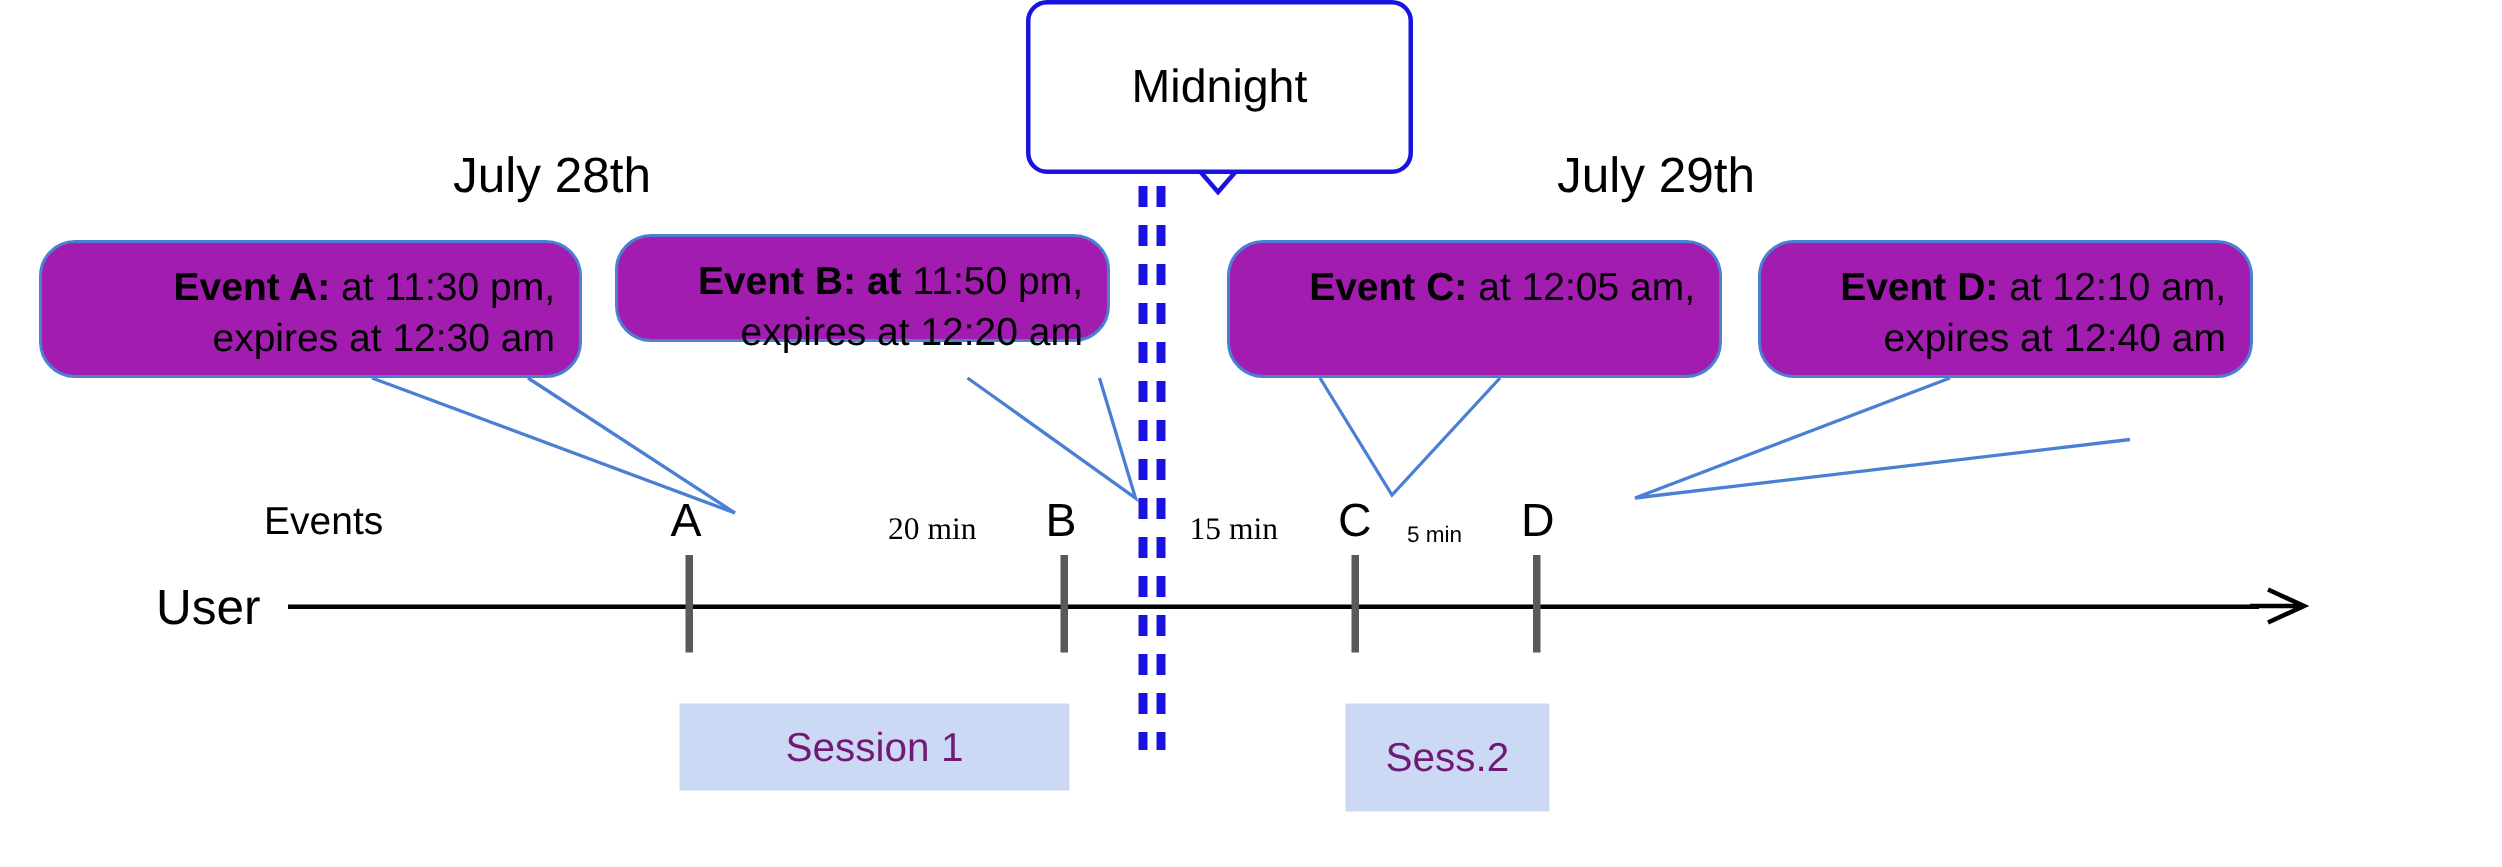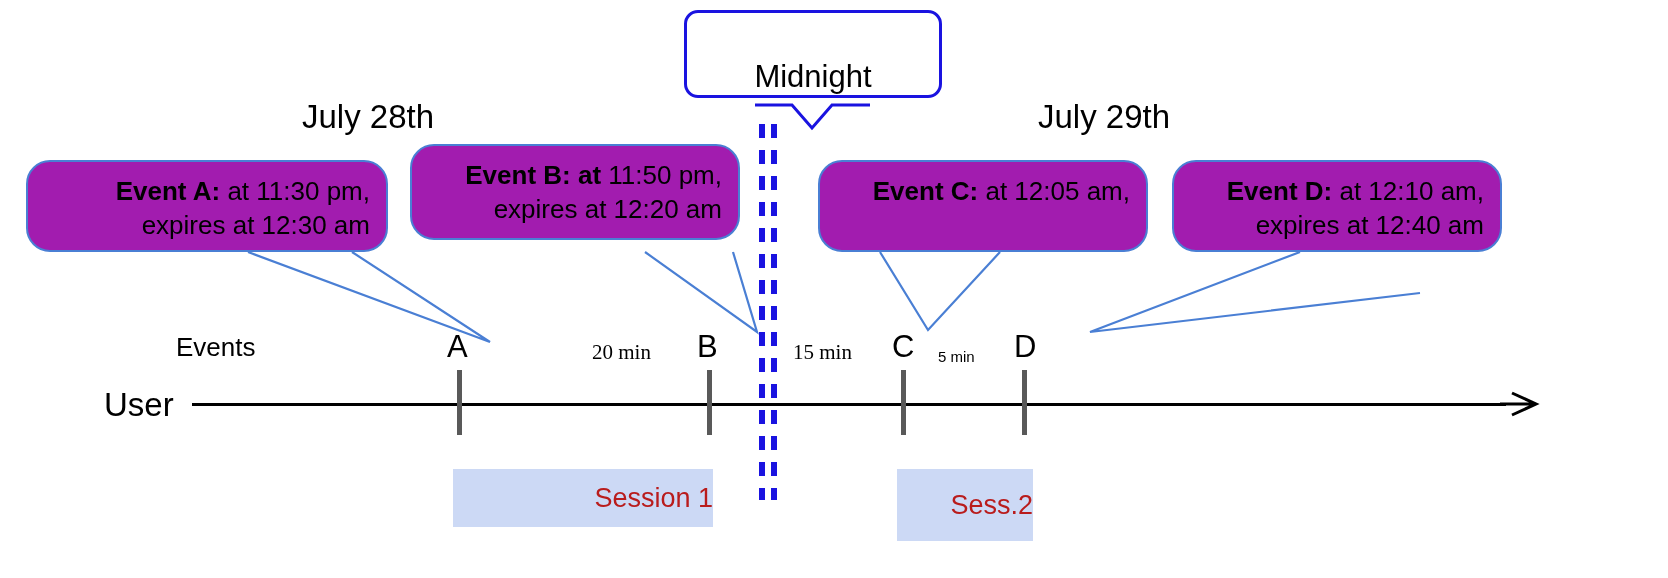--- a/index.html
+++ b/index.html
@@ -89,23 +89,23 @@
     background: #595959;
     z-index: 2;
   }
 
   
   .session {
     position: absolute;
     background: #ccd9f5;
     display: flex;
     align-items: center;
-    justify-content: flex-end;
+    justify-content: center;
     font-size: 27px;
-    color: #b91c1c;
+    color: #701a75;
     z-index: 2;
   }
 
   
   .mid-dash {
     position: absolute;
     width: 6px;
     background-image: linear-gradient(#1a13e0 55%, rgba(0,0,0,0) 0%);
     background-size: 6px 26px;
     background-repeat: repeat-y;
@@ -125,34 +125,34 @@
 
     <path d="M 645,252 L 757,332 L 733,252" fill="none" stroke="#4a7fd4" stroke-width="2.2" stroke-linejoin="miter"></path>
 
     <path d="M 880,252 L 928,330 L 1000,252" fill="none" stroke="#4a7fd4" stroke-width="2.2" stroke-linejoin="miter"></path>
 
     <path d="M 1300,252 L 1090,332 L 1420,293" fill="none" stroke="#4a7fd4" stroke-width="2.2" stroke-linejoin="miter"></path>
 
     <path d="M 1500,404 L 1534,404 M 1512,393 L 1536,404 L 1512,415" fill="none" stroke="#000000" stroke-width="3"></path>
   </svg>
 
-  <div class="midnight-box" style="left:684px; top:10px; width:258px; height:88px;align-items:flex-end;">
+  <div class="midnight-box" style="left:684px; top:0; width:258px; height:116px;">
     <span>Midnight</span>
   </div>
 
   <div class="lbl date-label" style="left:302px; top:98px;">July 28th</div>
 
   <div class="lbl date-label" style="left:1038px; top:98px;">July 29th</div>
 
   <div class="callout" style="left:26px; top:160px; width:362px; height:92px;">
     <span class="lead">Event A:</span><span> at 11:30 pm,</span>
     <span class="line2">expires at 12:30 am</span>
   </div>
 
-  <div class="callout" style="left:410px; top:144px; width:330px; height:96px;">
+  <div class="callout" style="left:410px; top:156px; width:330px; height:72px;">
     <span class="lead">Event B: at</span><span> 11:50 pm,</span>
     <span class="line2">expires at 12:20 am</span>
   </div>
 
   <div class="callout" style="left:818px; top:160px; width:330px; height:92px;">
     <span class="lead">Event C:</span><span> at 12:05 am,</span>
   </div>
 
   <div class="callout" style="left:1172px; top:160px; width:330px; height:92px;">
     <span class="lead">Event D:</span><span>  at 12:10 am,</span>

